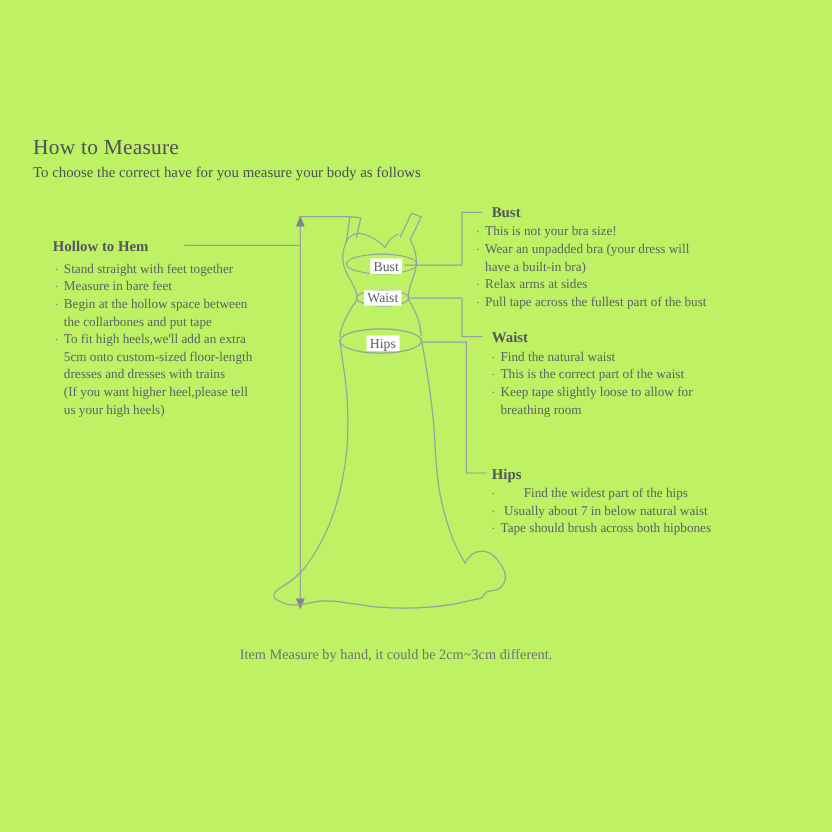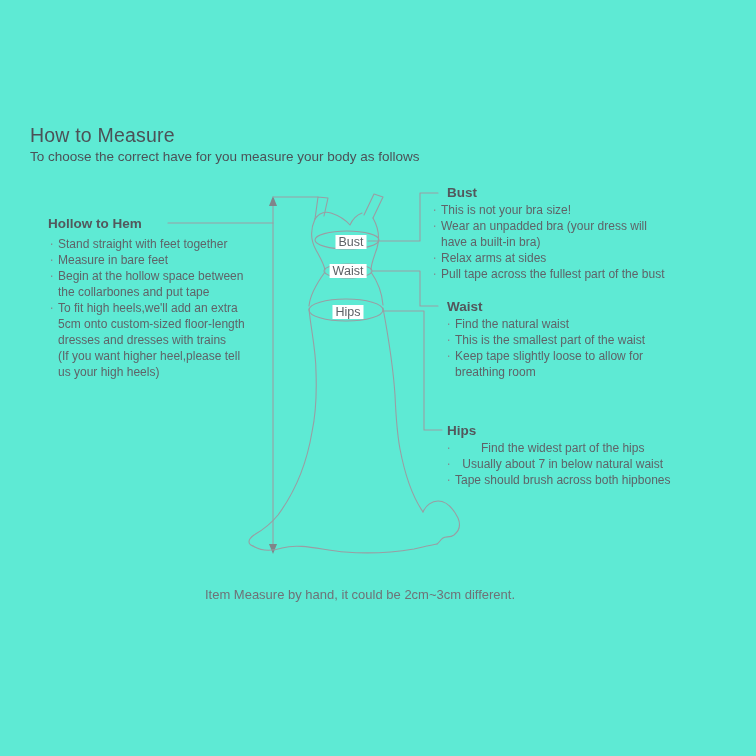--- a/index.html
+++ b/index.html
@@ -1,18 +1,18 @@
 <!DOCTYPE html>
 <html><head>
 <meta charset="utf-8">
 <style>
   html,body{margin:0;padding:0;background:#fff;}
   .canvas{
-    position:relative;width:756px;height:756px;background:#5eead4;overflow:hidden;
-    font-family:Liberation Sans, sans-serif;
+    position:relative;width:756px;height:756px;background:#bef264;overflow:hidden;
+    font-family:Liberation Serif, serif;
   }
   .page-title{
     position:absolute;left:30px;top:124px;margin:0;
     font-size:19.5px;font-weight:400;color:#4c5157;letter-spacing:.2px;
   }
   .page-subtitle{
     position:absolute;left:30px;top:149px;margin:0;
     font-size:13.5px;font-weight:400;color:#4c5157;
   }
   svg.diagram{position:absolute;left:0;top:0;}
@@ -103,21 +103,21 @@
     <li>This is not your bra size!</li>
     <li>Wear an unpadded bra (your dress will</li>
     <li class="cont">have a built-in bra)</li>
     <li>Relax arms at sides</li>
     <li>Pull tape across the fullest part of the bust</li>
   </ul>
 
   <h2 class="sec-heading" style="left:447px;top:299px;">Waist</h2>
   <ul class="bullet-list" style="left:446px;top:316px;">
     <li>Find the natural waist</li>
-    <li>This is the smallest part of the waist</li>
+    <li>This is the correct part of the waist</li>
     <li>Keep tape slightly loose to allow for</li>
     <li class="cont">breathing room</li>
   </ul>
 
   <h2 class="sec-heading" style="left:447px;top:423px;">Hips</h2>
   <ul class="bullet-list" style="left:446px;top:440px;text-align:center;">
     <li>Find the widest part of the hips</li>
     <li>Usually about 7 in below natural waist</li>
     <li>Tape should brush across both hipbones</li>
   </ul>

